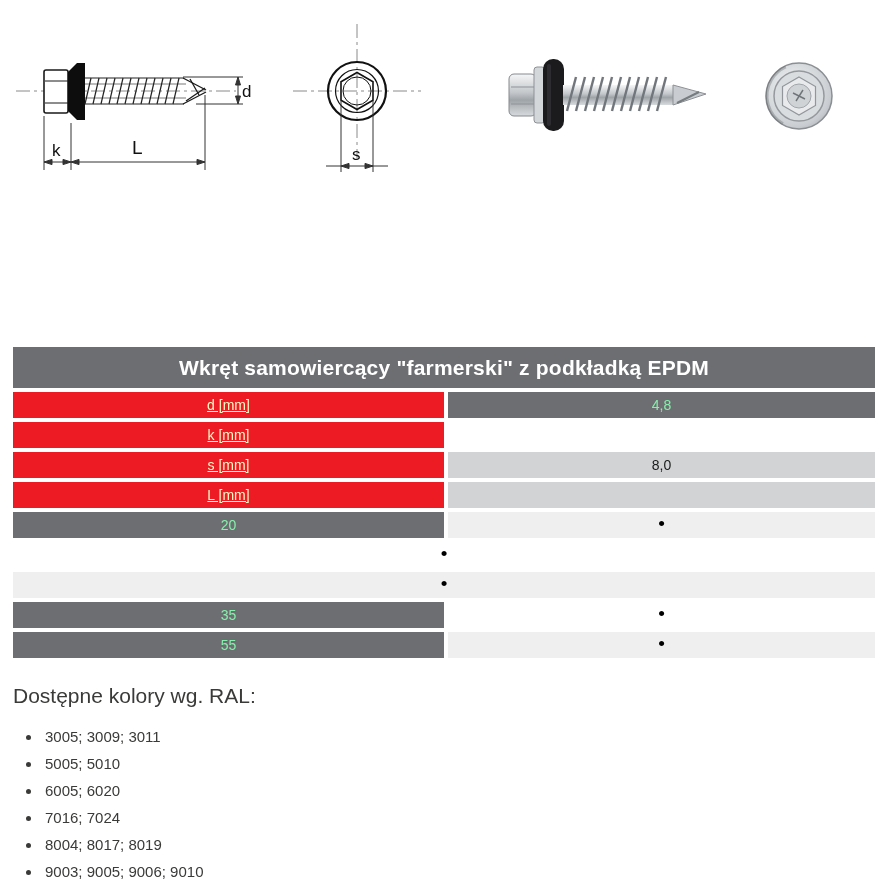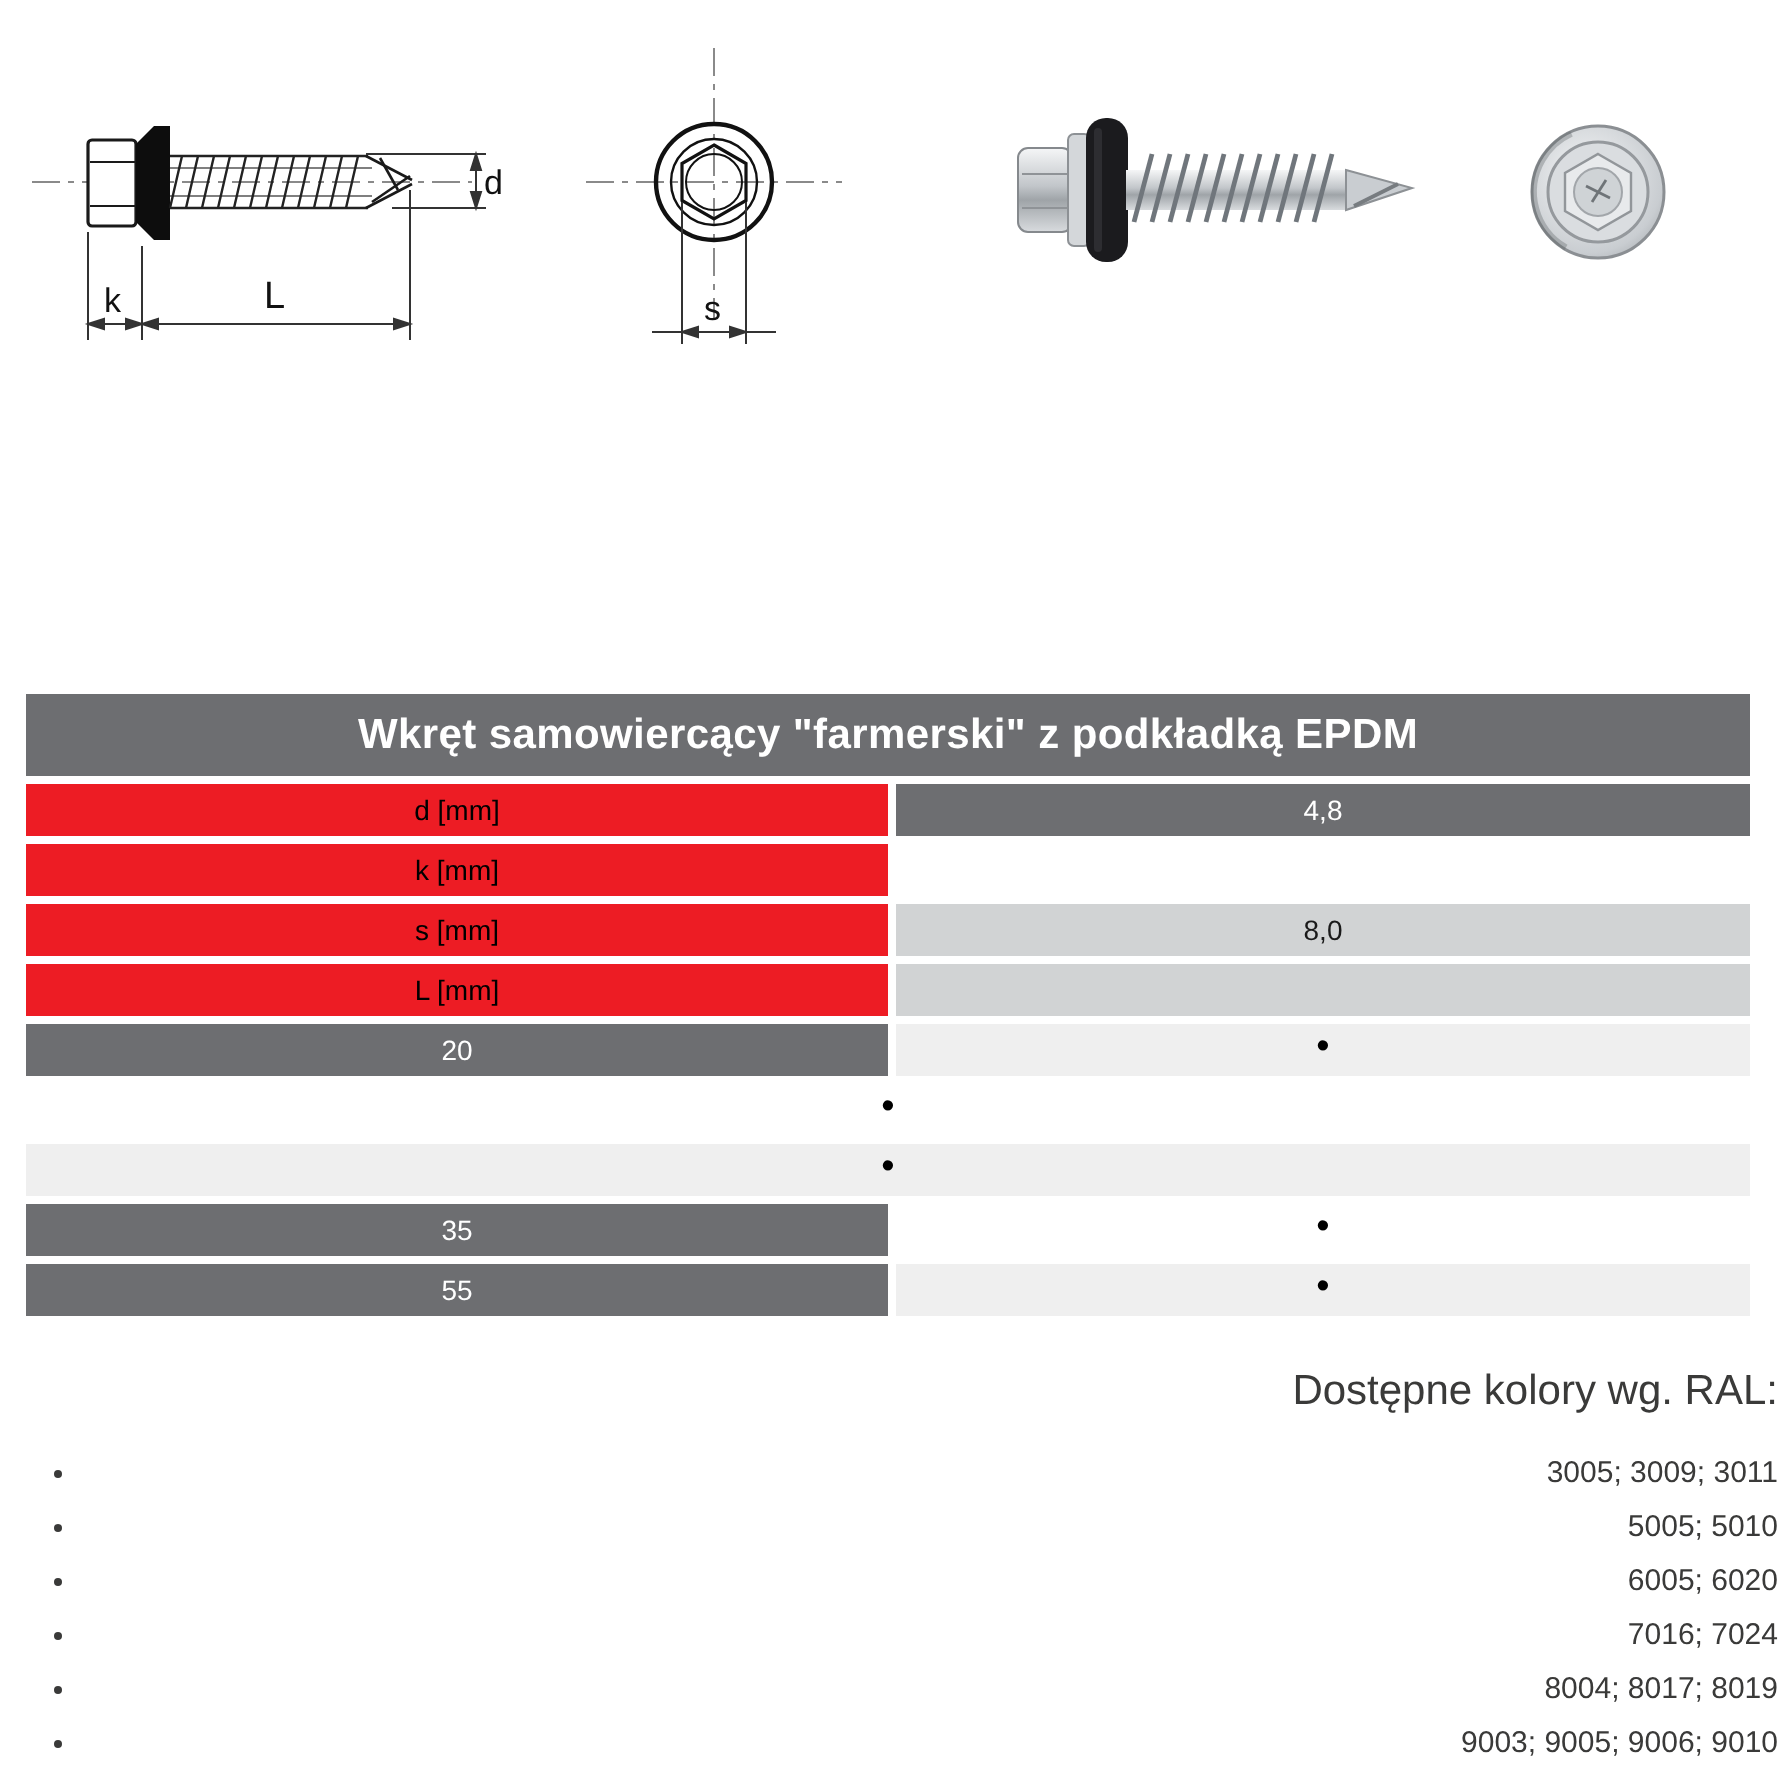--- a/index.html
+++ b/index.html
@@ -45,30 +45,29 @@
     margin-top:4px;
   }
   .cell{
     height:26px;
     line-height:26px;
     text-align:center;
     font-size:14px;
   }
   .c-left{width:431px;flex:none;}
   .c-right{flex:1;}
-  .cell.red{background:var(--red);color:#000000;}
-  .cell.dark{background:var(--dark-gray);color:#ffffff;}
+  .cell.red{background:var(--red);color:#fef9c3;text-decoration:underline;}
+  .cell.dark{background:var(--dark-gray);color:#86efac;}
   .cell.value{background:var(--value-gray);color:var(--ink);}
   .cell.light{background:var(--row-light);color:#000;}
   .cell.white{background:#ffffff;color:#000;}
   .cell.marker{font-size:19px;line-height:24px;}
 
   .colors-section{
     margin:26px 0 0 13px;
-    text-align:right;
   }
   .colors-heading{
     font-size:21px;
     font-weight:400;
     color:var(--text-soft);
   }
   .colors-list{
     margin:20px 0 0 29px;
     list-style:disc;
   }

